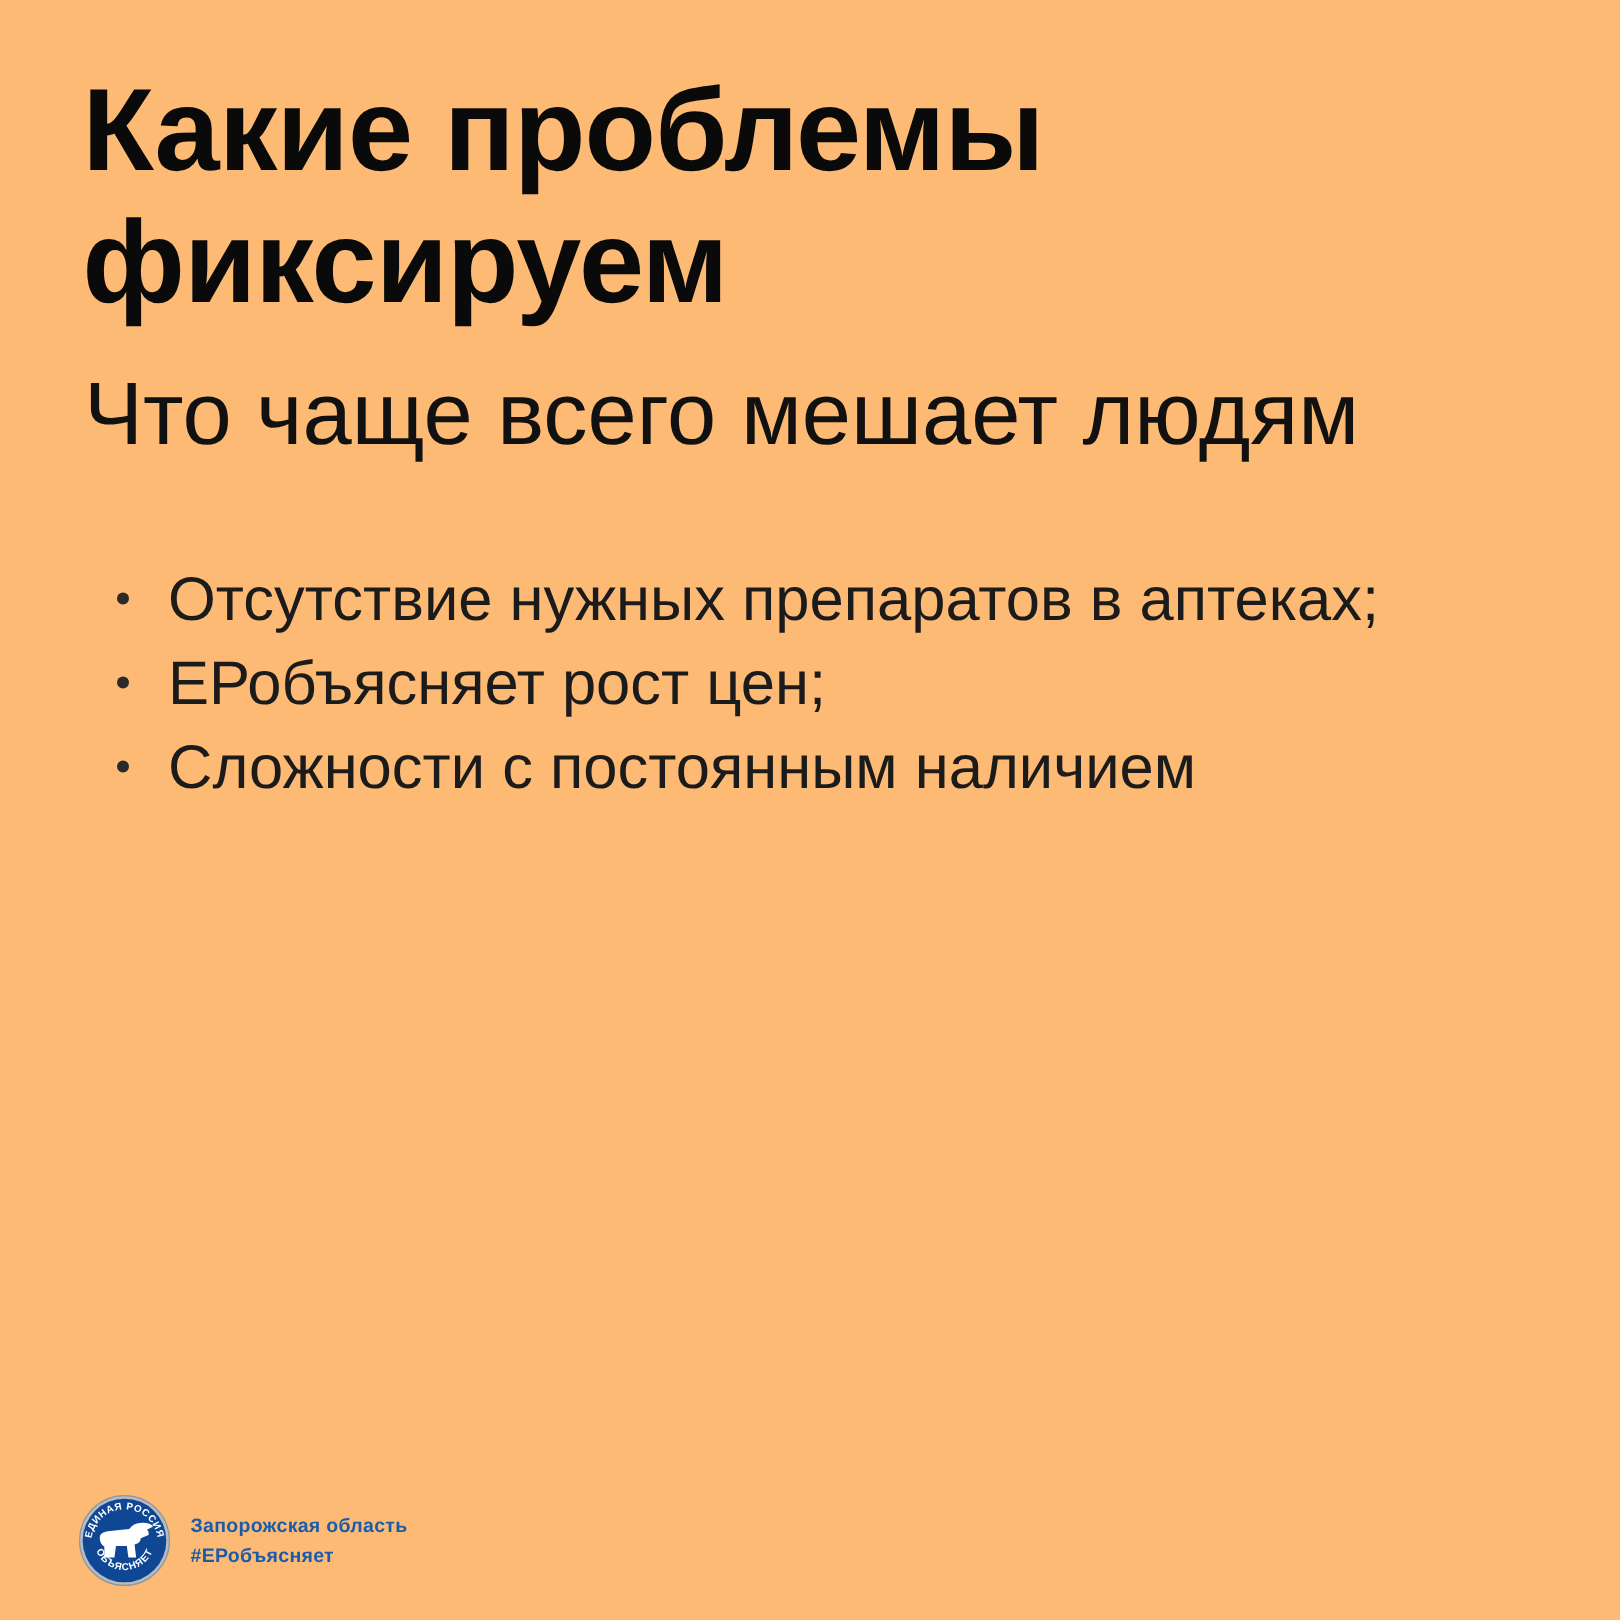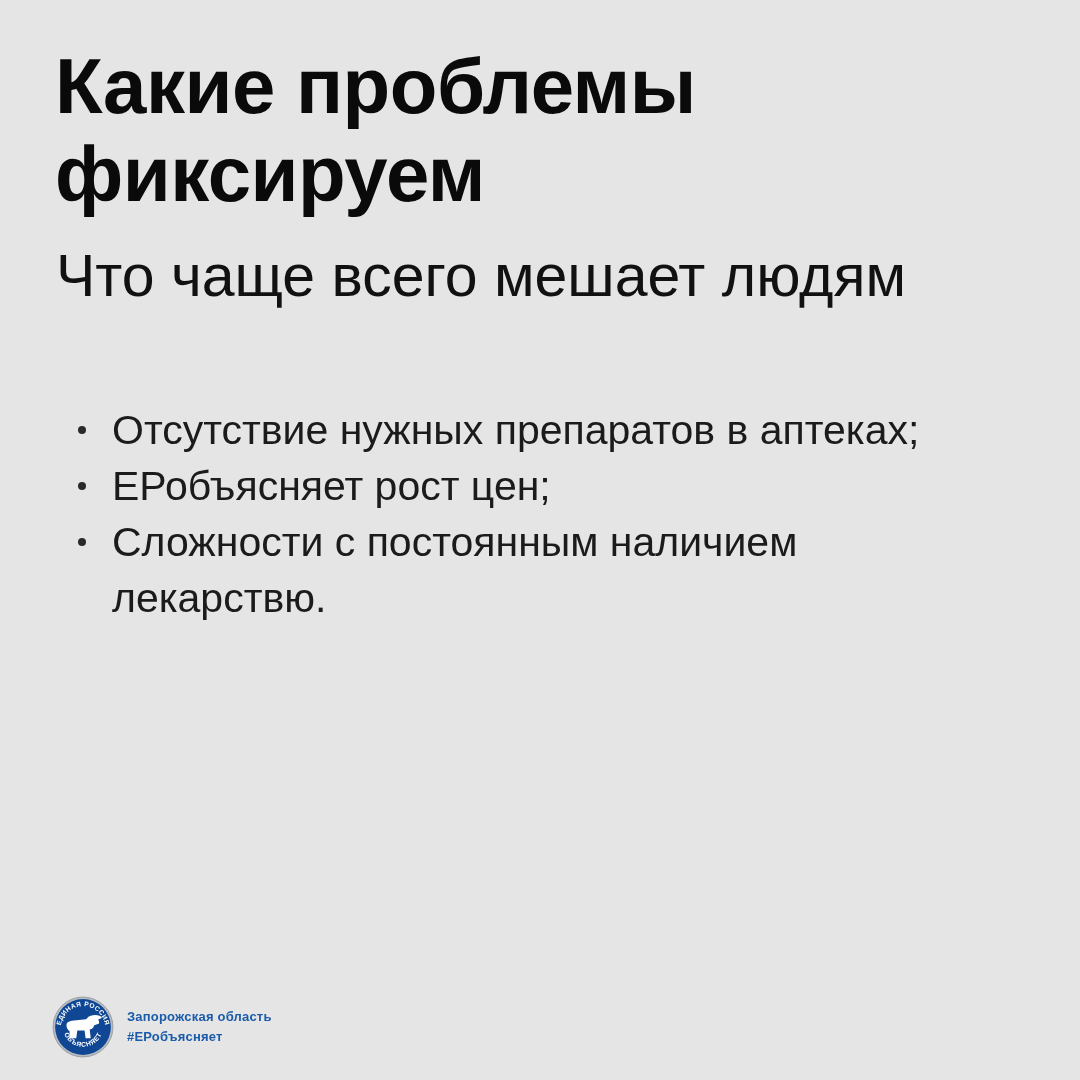--- a/index.html
+++ b/index.html
@@ -4,21 +4,21 @@
 <style>
   html, body {
     margin: 0;
     padding: 0;
     background: #ffffff;
   }
   .canvas {
     position: relative;
     width: 1080px;
     height: 1080px;
-    background: #e5e5e5;
+    background: #fdba74;
     overflow: hidden;
     font-family: "Liberation Sans", sans-serif;
     color: #0d0d0d;
   }
   .title {
     position: absolute;
     left: 55px;
     top: 42px;
     font-size: 78px;
     font-weight: 700;
@@ -31,21 +31,21 @@
     left: 56px;
     top: 245px;
     font-size: 59px;
     font-weight: 400;
     line-height: 62px;
     color: #111111;
   }
   .bullets {
     position: absolute;
     left: 78px;
-    top: 402px;
+    top: 371px;
     list-style: none;
     margin: 0;
     padding: 0;
   }
   .bullets li {
     display: flex;
     align-items: flex-start;
     font-size: 41px;
     line-height: 56px;
     color: #1b1b1b;
@@ -107,21 +107,20 @@
       <span class="dot"></span>
       <span class="btext">
         <span class="line">ЕРобъясняет рост цен;</span>
 
       </span>
     </li>
     <li>
       <span class="dot"></span>
       <span class="btext">
         <span class="line">Сложности с постоянным наличием</span>
-        <span class="line">лекарствю.</span>
       </span>
     </li>
   </ul>
 
   <div class="footer">
     <svg class="logo-svg" width="62" height="62" viewBox="0 0 60 60">
       <circle cx="30" cy="30" r="29" fill="#b6bcc2" stroke="#8f969e" stroke-width="0.8"></circle>
       <circle cx="30" cy="30" r="27" fill="#0f4795"></circle>
       <defs>
         <path id="arcTop" d="M 9 36 A 21.5 21.5 0 1 1 51 36" fill="none"></path>

